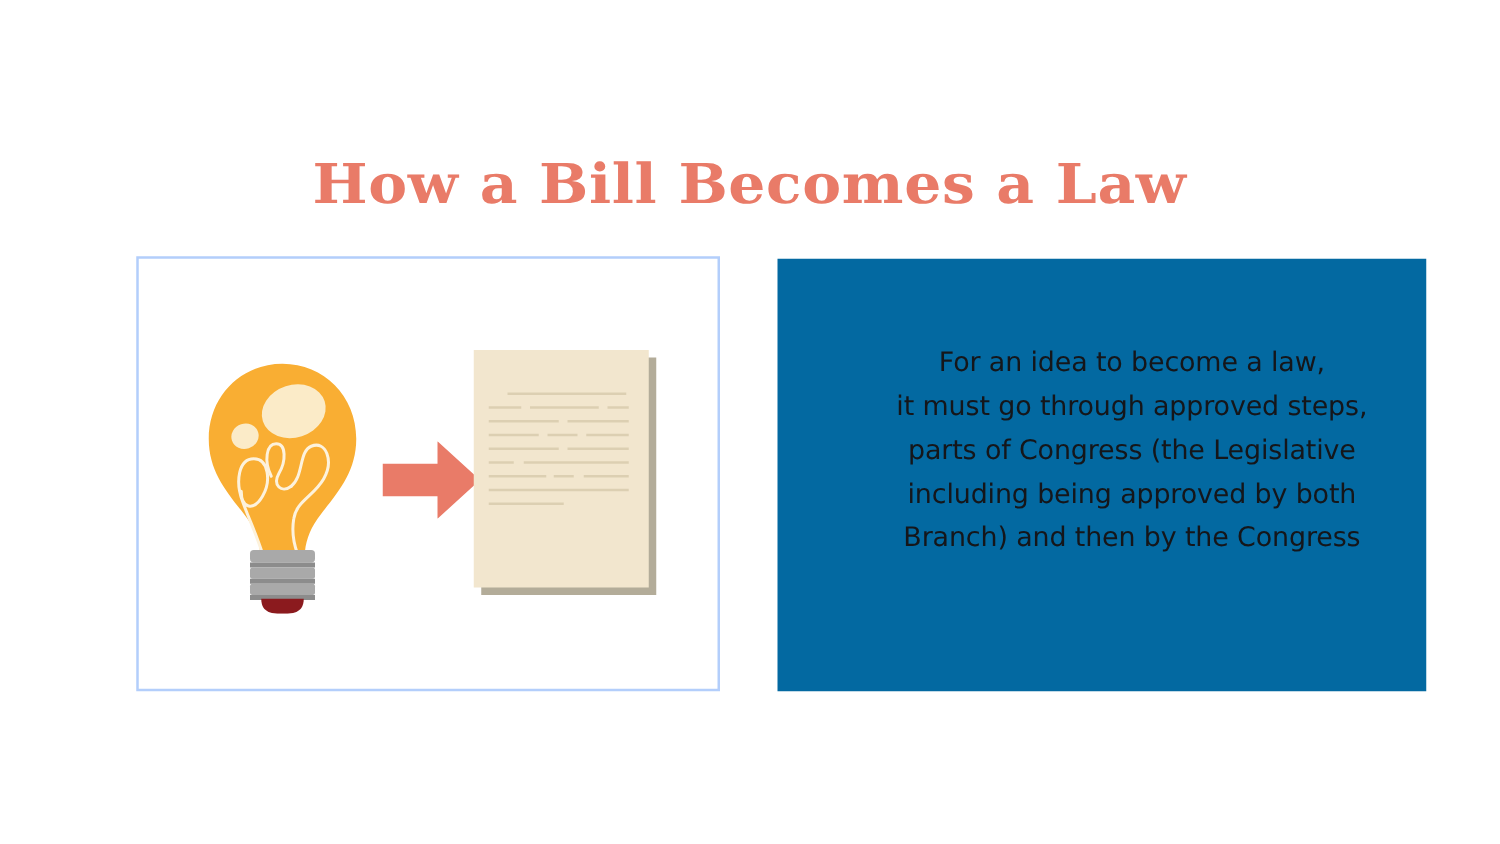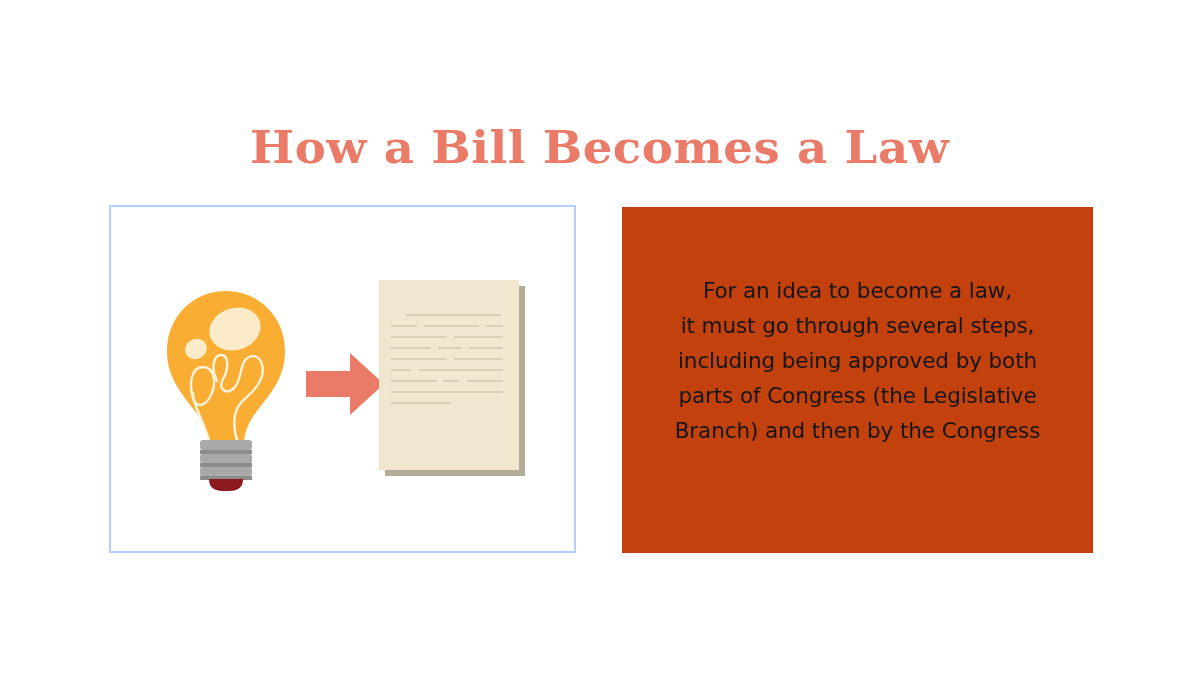--- a/index.html
+++ b/index.html
@@ -99,24 +99,25 @@
     height: 190px;
   }
 
   
   .text-panel {
     position: absolute;
     left: 622px;
     top: 207px;
     width: 471px;
     height: 346px;
-    background: #c2410c;
+    background: #0369a1;
     display: flex;
     align-items: flex-start;
     justify-content: center;
+    padding-left: 48px;
   }
   .panel-copy {
     margin-top: 66px;
     width: 420px;
     text-align: center;
     font-family: "DejaVu Sans", sans-serif;
     font-size: 21.5px;
     line-height: 35px;
     color: #15161A;
     letter-spacing: -0.1px;
@@ -205,18 +206,18 @@
         </g>
       </svg>
     </div>
 
   </div>
 </div>
 
 <div class="text-panel">
   <div class="panel-copy">
     <span class="ln">For an idea to become a law,</span>
-    <span class="ln">it must go through several steps,</span>
+    <span class="ln">it must go through approved steps,</span>
+    <span class="ln">parts of Congress (the Legislative</span>
     <span class="ln">including being approved by both</span>
-    <span class="ln">parts of Congress (the Legislative</span>
     <span class="ln">Branch) and then by the Congress</span>
   </div>
 </div>
 
 </body></html>

